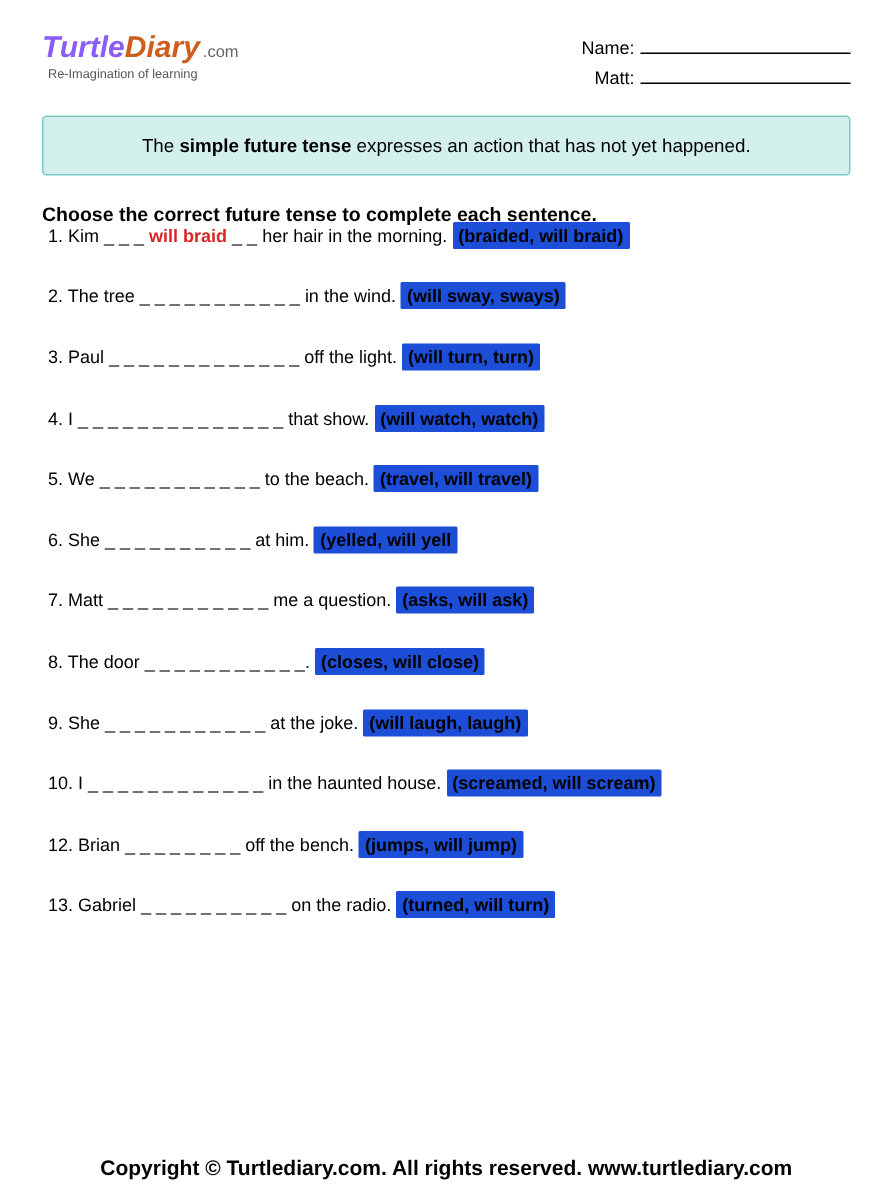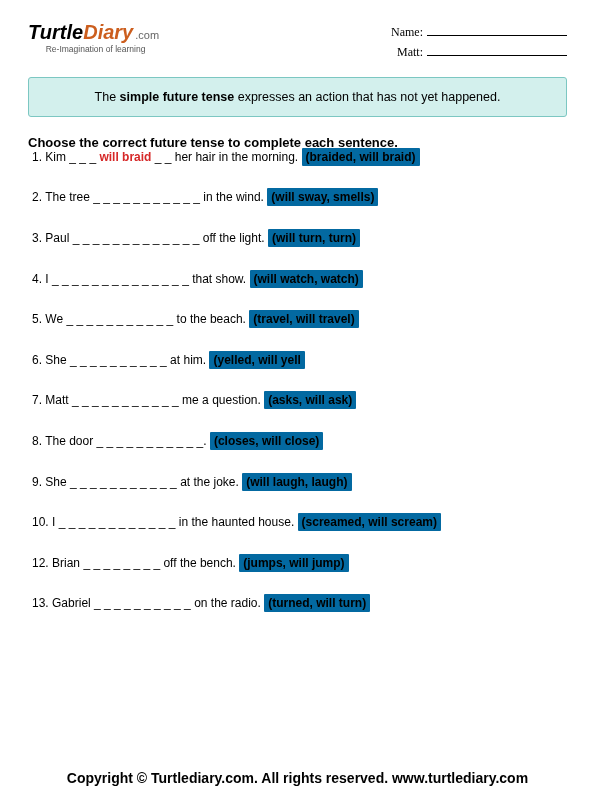--- a/index.html
+++ b/index.html
@@ -25,38 +25,36 @@
     display: flex;
     flex-direction: column;
   }
   .logo-main {
     font-size: 20px;
     font-weight: bold;
     font-style: italic;
     font-family: "Comic Sans MS", cursive, sans-serif;
     line-height: 1;
   }
-  .logo-main .turtle { color: #000000; }
+  .logo-main .turtle { color: #8b5cf6; }
   .logo-main .diary { color: #cc5e1e; }
   .logo-main .dotcom { color: #666; font-size: 11px; font-style: normal; font-weight: normal; margin-left: 2px; }
   .logo-sub {
     font-size: 8.5px;
     color: #555;
     margin-top: 2px;
     margin-left: 4px;
-    text-align: center;
   }
   .fields {
     text-align: right;
     font-size: 12px;
     line-height: 1.7;
   }
   .fields .row {
     white-space: nowrap;
-    font-family: Liberation Serif, serif;
   }
   .fields .line {
     display: inline-block;
     border-bottom: 1px solid #000;
     width: 140px;
     vertical-align: baseline;
     margin-left: 4px;
   }
   .infobox {
     border: 1px solid #7cc7c2;
@@ -80,21 +78,21 @@
     margin-bottom: 25px;
     line-height: 1.3;
   }
   .qrow:last-child { margin-bottom: 10px; }
   .answer {
     color: #d62727;
     font-weight: bold;
     position: relative;
   }
   .choices {
-    background: #0369a1;
+    background: #1d4ed8;
     font-weight: bold;
     padding: 2px 4px;
     border-radius: 1px;
   }
   .footer {
     text-align: center;
     font-size: 14px;
     font-weight: bold;
     position: absolute;
     bottom: 14px;
@@ -129,21 +127,21 @@
 
   <div class="qlist">
     <div class="qrow">
       <span>1.</span>
       <span> Kim _ _ _ </span><span class="answer">will braid</span><span> _ _ her hair in the morning. </span>
       <span class="choices">(braided, will braid)</span>
     </div>
     <div class="qrow">
       <span>2.</span>
       <span> The tree _ _ _ _ _ _ _ _ _ _ _ in the wind. </span>
-      <span class="choices">(will sway, smells)</span>
+      <span class="choices">(will sway, sways)</span>
     </div>
     <div class="qrow">
       <span>3.</span>
       <span> Paul _ _ _ _ _ _ _ _ _ _ _ _ _ off the light. </span>
       <span class="choices">(will turn, turn)</span>
     </div>
     <div class="qrow">
       <span>4.</span>
       <span> I _ _ _ _ _ _ _ _ _ _ _ _ _ _ that show. </span>
       <span class="choices">(will watch, watch)</span>

